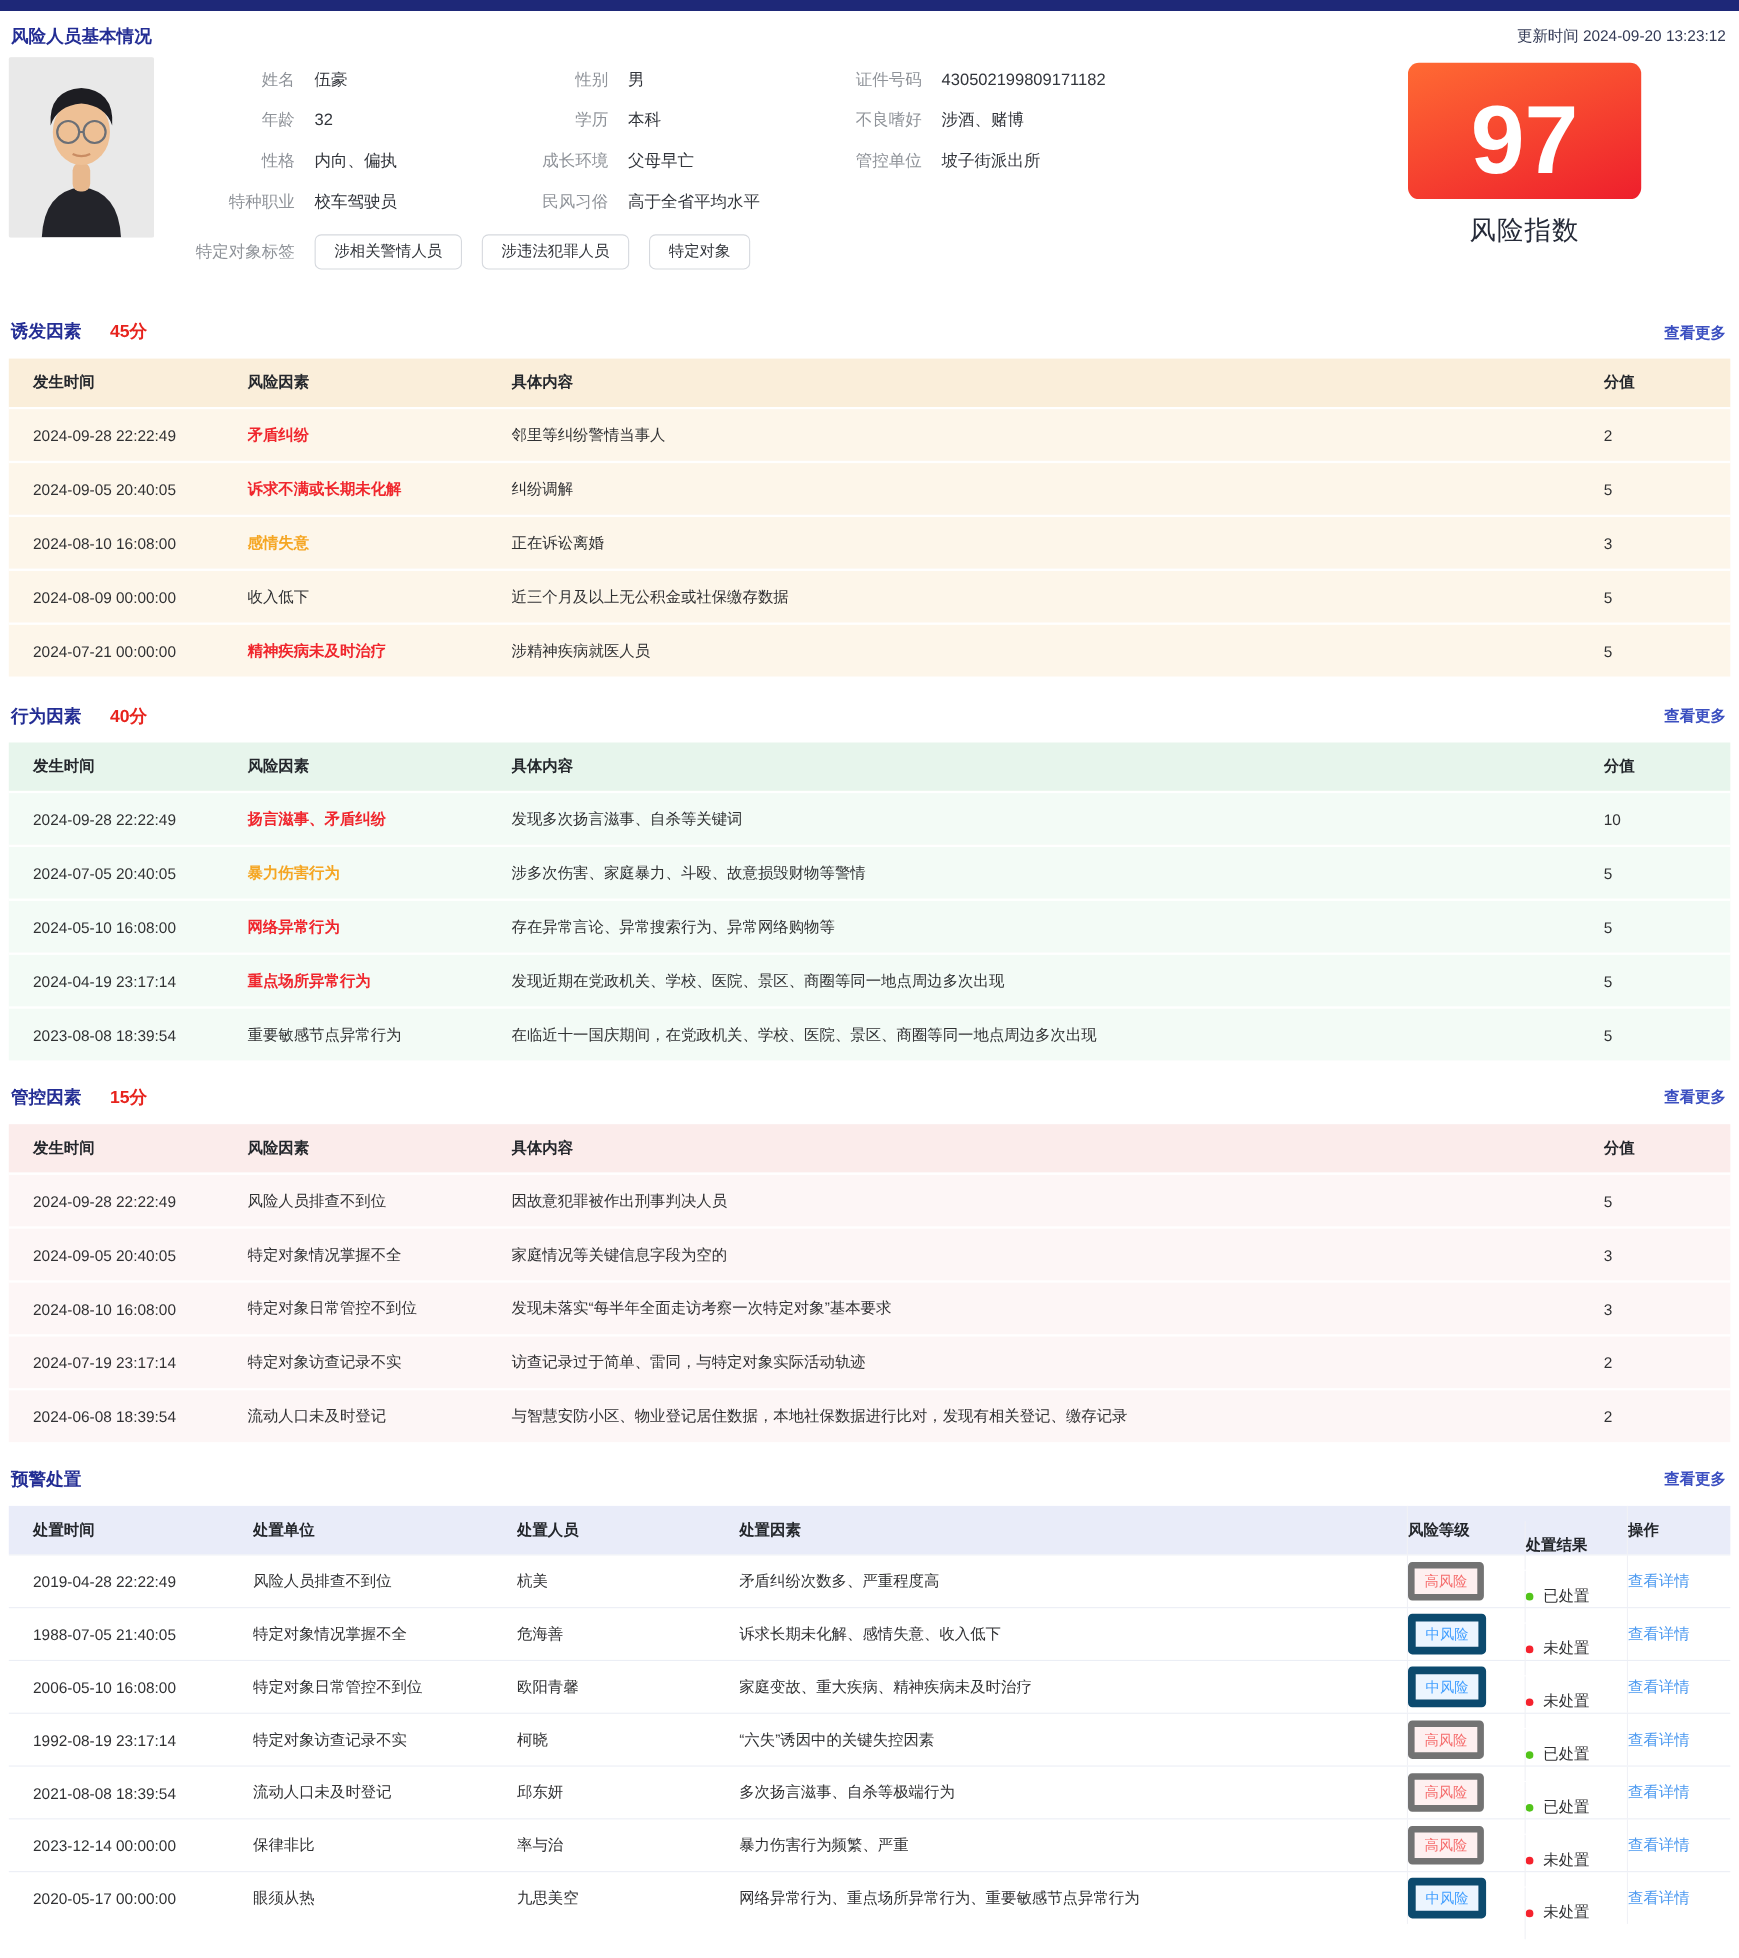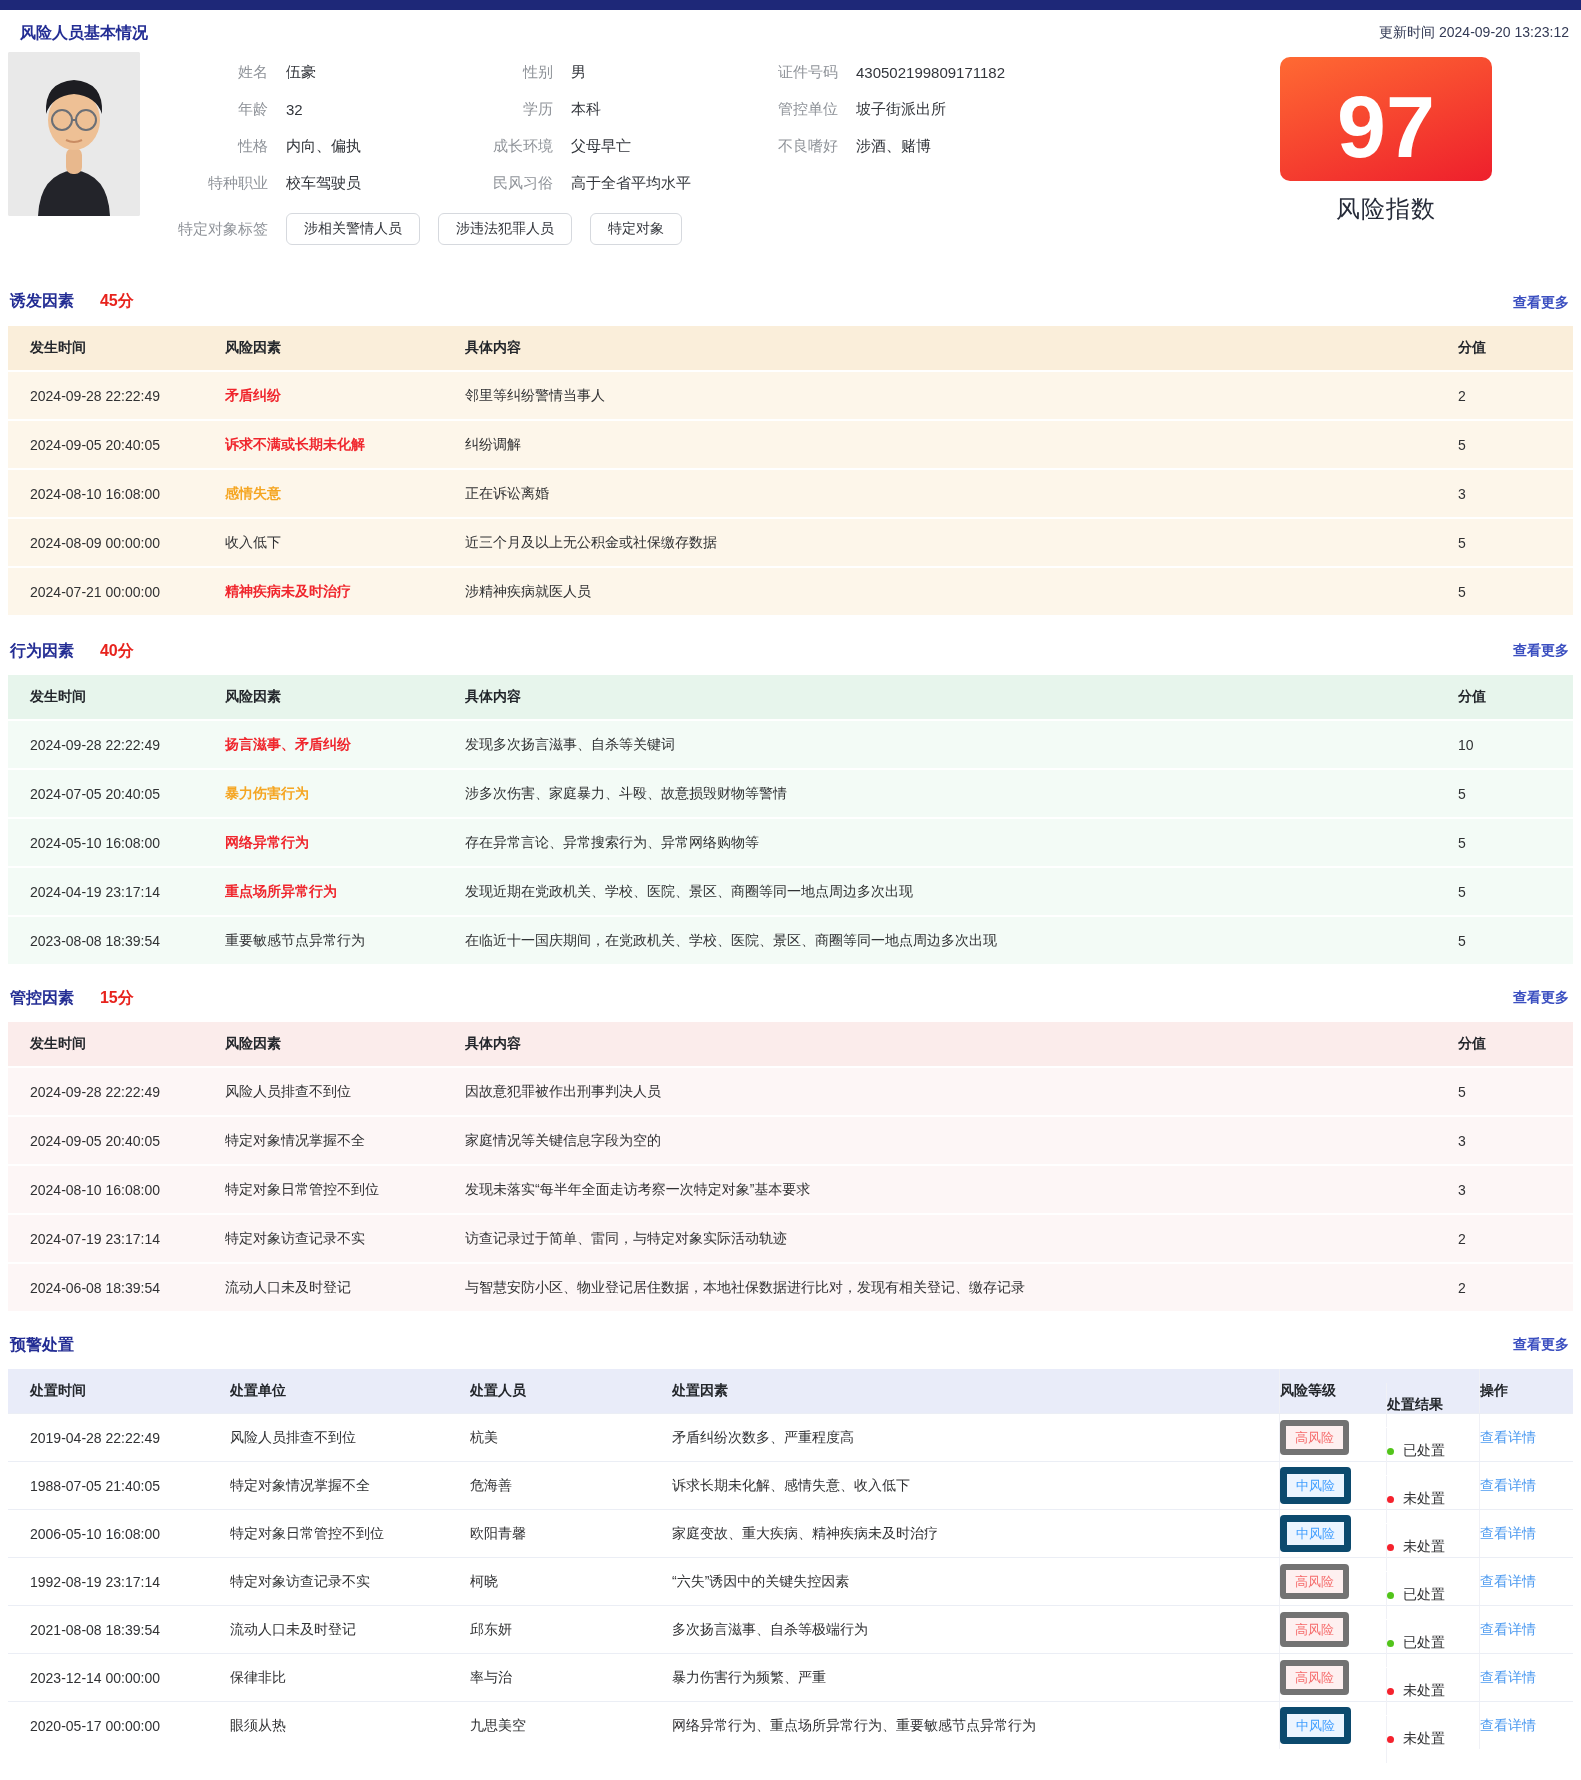--- a/index.html
+++ b/index.html
@@ -3,21 +3,21 @@
 <meta charset="utf-8">
 <style>
   html,body{margin:0;padding:0;background:#fff;}
   body{
     width:1581px;height:1780px;position:relative;overflow:hidden;
     font-family:"Liberation Sans","DejaVu Sans",sans-serif;
     color:#303133;font-size:14px;
   }
   .topbar{height:10px;background:#1e2878;}
   
-  .page-head{display:flex;justify-content:space-between;align-items:center;padding:12px 12px 0 20px;height:22px;}
+  .page-head{display:flex;justify-content:space-between;align-items:center;padding:12px 12px 0 10px;height:22px;}
   .page-title{color:#232d94;font-weight:bold;font-size:16px;}
   .updated{color:#333a55;font-size:14px;}
   
   .profile{position:relative;height:200px;margin-top:6px;}
   .photo{position:absolute;left:8px;top:2px;width:132px;height:164px;background:#e9e9e9;border-radius:2px;overflow:hidden;}
   .pcol{position:absolute;top:4px;}
   .pcol1{left:140px;}.pcol2{left:420px;}.pcol3{left:700px;}
   .pfield{display:flex;height:37px;align-items:center;font-size:15px;}
   .plabel{text-align:right;color:#8f9399;margin-right:18px;flex:0 0 auto;}
   .pcol1 .plabel{width:128px;}
@@ -147,27 +147,27 @@
       </div>
     </div>
   <div class="pcol pcol3">
 
       <div class="pfield">
         <span class="plabel">证件号码</span>
         <span class="pvalue">430502199809171182</span>
       </div>
 
       <div class="pfield">
+        <span class="plabel">不良嗜好</span>
+        <span class="pvalue">涉酒、赌博</span>
+      </div>
+
+      <div class="pfield">
         <span class="plabel">管控单位</span>
         <span class="pvalue">坡子街派出所</span>
-      </div>
-
-      <div class="pfield">
-        <span class="plabel">不良嗜好</span>
-        <span class="pvalue">涉酒、赌博</span>
       </div>
     </div>
 
   <div class="tagrow">
     <span class="taglabel">特定对象标签</span>
     <span style="display:flex">
 
         <span class="tag">涉相关警情人员</span>
 
         <span class="tag">涉违法犯罪人员</span>

